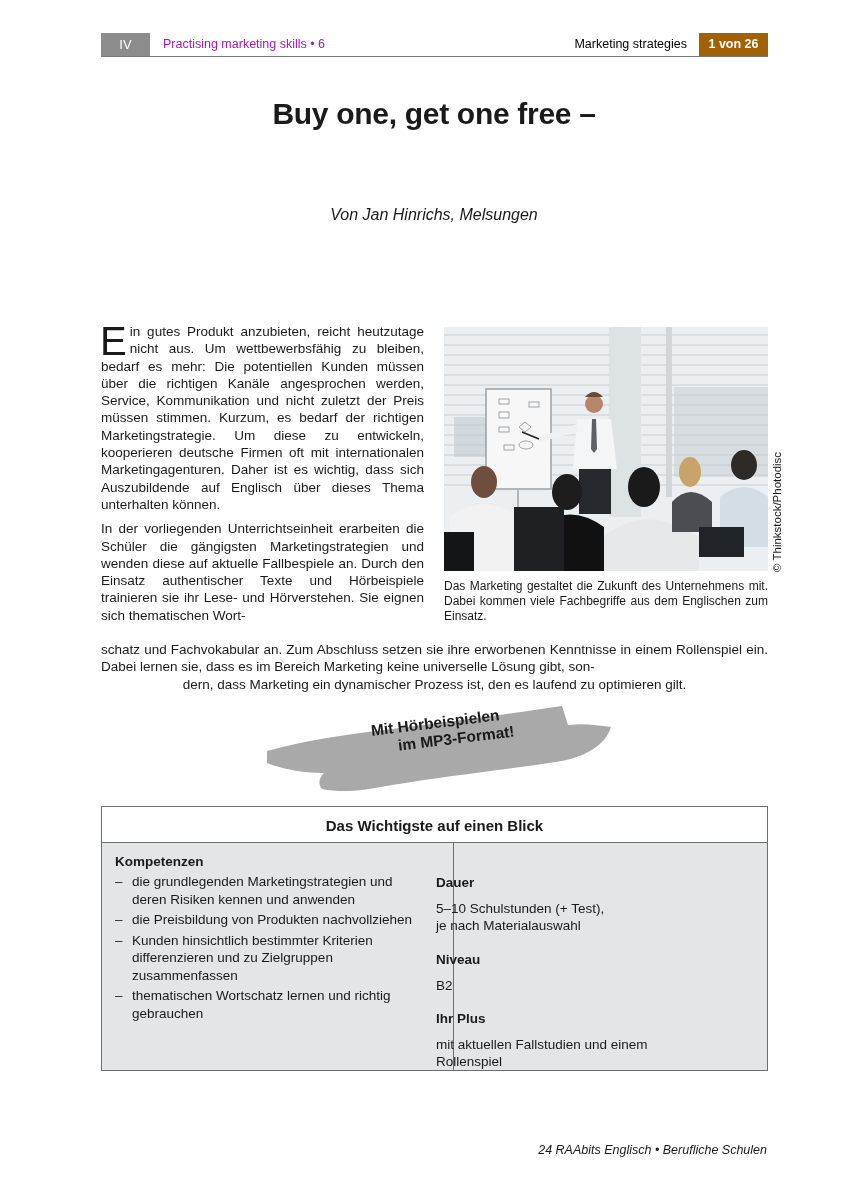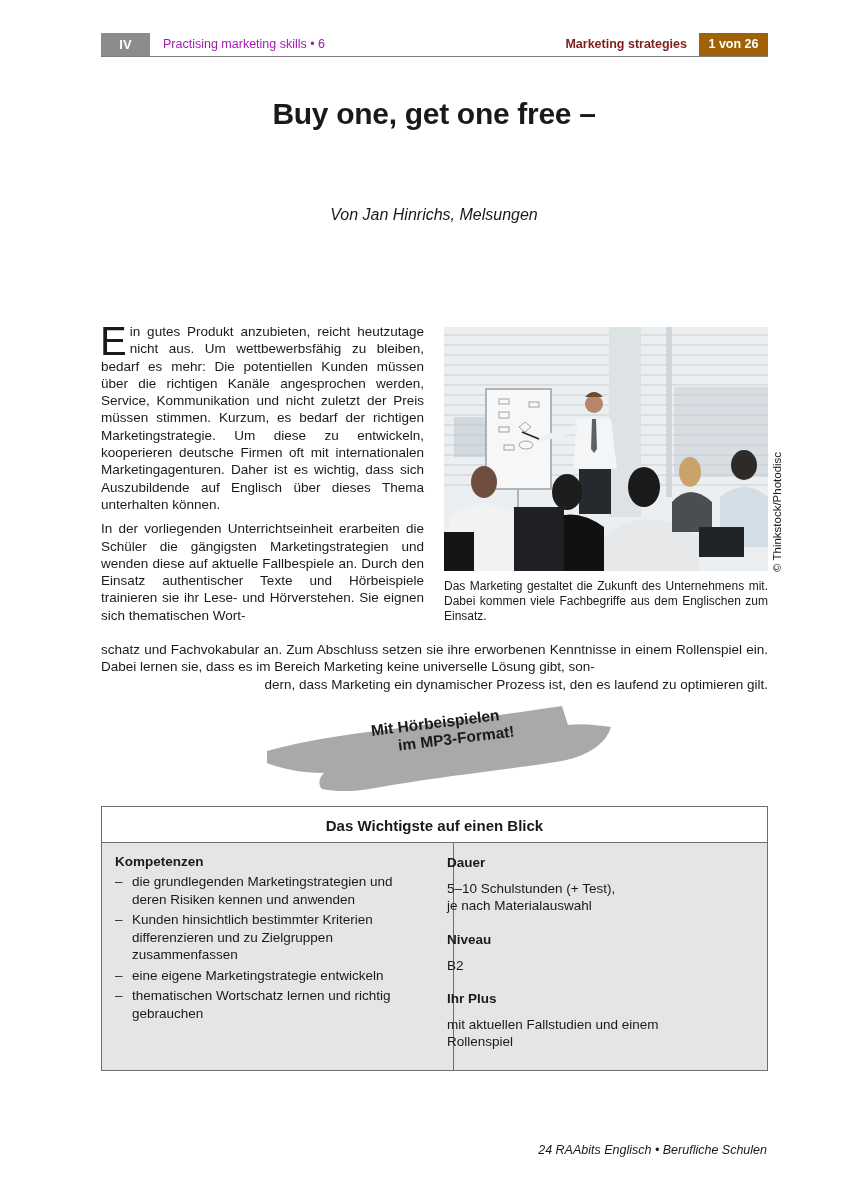--- a/index.html
+++ b/index.html
@@ -3,42 +3,42 @@
 <meta charset="utf-8">
 <style>
   html, body { margin: 0; padding: 0; background: #ffffff; }
   body { width: 848px; height: 1200px; position: relative; overflow: hidden;
          font-family: "Liberation Sans", sans-serif; color: #1a1a1a; }
 
   
   .hdr { position: absolute; left: 101px; top: 33px; width: 667px; height: 23px;
          border-bottom: 1px solid #7a7a7a; }
   .hdr-sec { position: absolute; left: 0; top: 0; width: 49px; height: 23px; background: #8c8c8c;
-             color: #fff; font-weight: bold; font-size: 13px; line-height: 23px; text-align: center; }
+             color: #fff; font-weight: normal; font-size: 13px; line-height: 23px; text-align: center; }
   .hdr-left { position: absolute; left: 62px; top: 0; line-height: 23px; font-size: 12.5px; color: #a21caf; }
-  .hdr-right { position: absolute; right: 81px; top: 0; line-height: 23px; font-size: 12.5px; color: #7f1d1d; font-weight: bold; }
+  .hdr-right { position: absolute; right: 81px; top: 0; line-height: 23px; font-size: 12.5px; color: #000000; }
   .hdr-page { position: absolute; right: 0; top: 0; width: 69px; height: 23px; background: #a16207;
               color: #fff; font-weight: bold; font-size: 12.5px; line-height: 23px; text-align: center; }
 
   
   .title { position: absolute; left: 100px; top: 96px; width: 668px; text-align: center;
            font-weight: bold; font-size: 30px; line-height: 35px; color: #1a1a1a; letter-spacing: -0.3px; }
   .title div { white-space: nowrap; }
   .author { position: absolute; left: 100px; top: 206px; width: 668px; text-align: center;
             font-style: italic; font-size: 16px; color: #1a1a1a; }
 
   
   .col-left { position: absolute; left: 101px; top: 323px; width: 323px; font-size: 13.5px; line-height: 17.3px;
               text-align: justify; hyphens: manual; }
   .col-left p { margin: 0; }
   .col-left p + p { margin-top: 7px; }
   .dropcap { float: left; font-size: 40px; line-height: 30px; height: 31px; margin: 3px 3px 0 -1px; font-weight: normal; }
   .full-para { position: absolute; left: 101px; top: 641px; width: 667px; font-size: 13.5px; line-height: 17.3px;
                text-align: justify; }
-  .full-para span.last { display: block; text-align: right; }
+  .full-para span.last { display: block; text-align: center; }
 
   
   .photo { position: absolute; left: 444px; top: 327px; width: 324px; height: 244px; overflow: hidden; background: #eef0f2; }
   .caption { position: absolute; left: 444px; top: 579px; width: 324px; font-size: 12px; line-height: 15px;
              text-align: justify; }
   .credit { position: absolute; left: 771px; top: 572px; transform-origin: 0 0; transform: rotate(-90deg);
             font-size: 11.5px; white-space: nowrap; color: #1a1a1a; }
 
   
   .banner { position: absolute; left: 262px; top: 703px; width: 350px; height: 92px; }
@@ -52,21 +52,21 @@
               font-size: 15px; line-height: 38px; background: #fff; }
   .box-body { position: absolute; top: 36px; left: 0; right: 0; bottom: 0; background: #e4e5e6; }
   .box-left { position: absolute; left: 0; top: 0; width: 331px; bottom: 0; border-right: 1px solid #6e6e6e; padding-left: 20px; }
   .box-right { position: absolute; left: 332px; top: 0; right: 0; bottom: 0; }
   .box-label { font-weight: bold; font-size: 13.5px; }
   .box-left .box-label { position: absolute; left: 13px; top: 11px; }
   .komp-list { position: absolute; left: 13px; top: 30px; width: 312px; margin: 0; padding: 0; list-style: none;
                font-size: 13.5px; line-height: 17.5px; }
   .komp-list li { position: relative; padding-left: 17px; margin-bottom: 3px; }
   .komp-list li::before { content: "–"; position: absolute; left: 0; top: 0; }
-  .rsec { position: absolute; left: 13px; font-size: 13.5px; line-height: 17.5px; }
+  .rsec { position: absolute; left: 2px; font-size: 13.5px; line-height: 17.5px; margin-top: 20px; }
   .rsec .box-label { display: block; margin-bottom: 8px; }
 
   
   .footer { position: absolute; right: 81px; top: 1143px; font-style: italic; font-size: 12.5px; color: #1a1a1a; }
 </style>
 </head>
 <body>
 
 <div class="hdr">
   <div class="hdr-sec">IV</div>
@@ -164,22 +164,22 @@
   <div>im MP3-Format!</div>
 </div>
 
 <div class="box">
   <div class="box-head">Das Wichtigste auf einen Blick</div>
   <div class="box-body">
     <div class="box-left">
       <span class="box-label">Kompetenzen</span>
       <ul class="komp-list">
         <li>die grundlegenden Marketingstrategien und deren Risiken kennen und anwenden</li>
+        <li>die Preisbildung von Produkten nachvollziehen</li>
         <li>Kunden hinsichtlich bestimmter Kriterien differenzieren und zu Zielgruppen zusammenfassen</li>
-        <li>eine eigene Marketingstrategie entwickeln</li>
         <li>thematischen Wortschatz lernen und richtig gebrauchen</li>
       </ul>
     </div>
     <div class="box-right">
       <div class="rsec" style="top:11px;">
         <span class="box-label">Dauer</span>
         <div>5–10 Schulstunden (+ Test),</div>
         <div>je nach Materialauswahl</div>
       </div>
       <div class="rsec" style="top:88px;">

